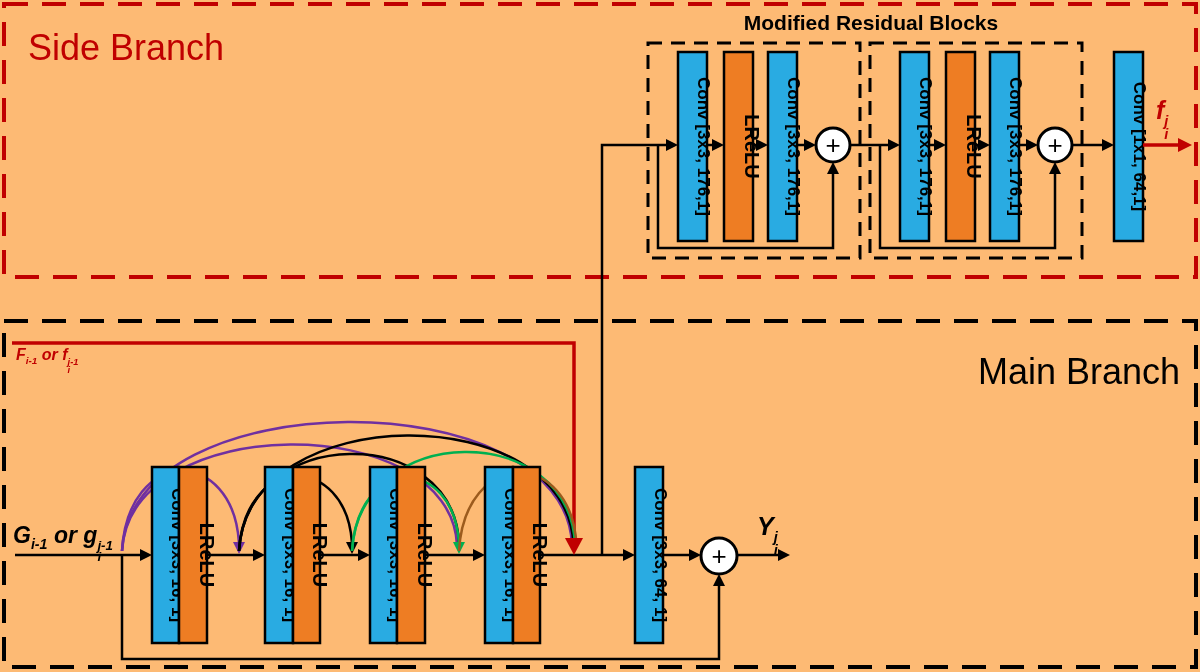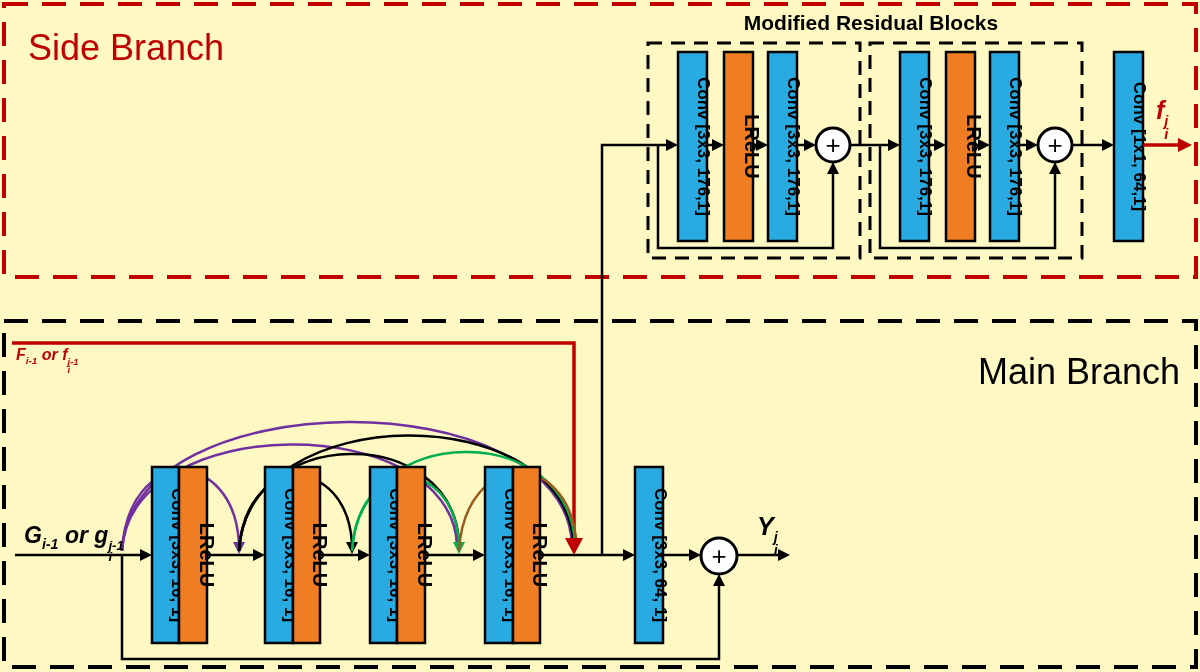--- a/index.html
+++ b/index.html
@@ -1,16 +1,16 @@
 <!DOCTYPE html>
 <html><head>
 <meta charset="utf-8">
 <style>
   html,body{margin:0;padding:0;background:#fff;}
-  #stage{position:relative;width:1200px;height:672px;background:#fef9c3;overflow:hidden;
+  #stage{position:relative;width:1200px;height:672px;background:#fdba74;overflow:hidden;
          font-family:"Liberation Sans", sans-serif;}
   svg{position:absolute;left:0;top:0;}
   .blue-block{fill:#29ABE2;stroke:#000;stroke-width:2.5;}
   .orange-block{fill:#EE7D23;stroke:#000;stroke-width:2.5;}
   .plus-circle{fill:#fff;stroke:#000;stroke-width:3;}
   .blk-label{font:bold 17px "Liberation Sans",sans-serif;fill:#000;text-anchor:middle;}
   .lrelu-label{font:bold 20px "Liberation Sans",sans-serif;fill:#000;text-anchor:middle;}
   .plus-label{font:400 26px "Liberation Sans",sans-serif;fill:#000;text-anchor:middle;}
   .branch-title{font:400 36px "Liberation Sans",sans-serif;}
   .res-title{font:bold 21px "Liberation Sans",sans-serif;fill:#000;text-anchor:middle;}
@@ -146,21 +146,21 @@
 
   <circle cx="719" cy="556" r="18" class="plus-circle"></circle>
   <text x="719" y="565" class="plus-label">+</text>
 </svg>
 
   <div class="mathlabel red-text" style="left:16px;top:346px;font-size:16px;"><span>F</span><sub>i-1</sub><span> or </span><span>f</span><span class="m-stack">
         <span>j-1</span>
         <span>i</span>
       </span></div>
 
-  <div class="mathlabel" style="left:24px;top:522px;font-size:23px;color:#000;"><span>G</span><sub>i-1</sub><span> or </span><span>g</span><span class="m-stack">
+  <div class="mathlabel" style="left:13px;top:522px;font-size:23px;color:#000;"><span>G</span><sub>i-1</sub><span> or </span><span>g</span><span class="m-stack">
         <span>j-1</span>
         <span>i</span>
       </span></div>
 
   <div class="mathlabel" style="left:757px;top:512px;font-size:25px;color:#000;"><span>Y</span><span class="m-stack">
         <span>j</span>
         <span>i</span>
       </span></div>
 
   <div class="mathlabel red-text" style="left:1156px;top:96px;font-size:25px;"><span>f</span><span class="m-stack">

